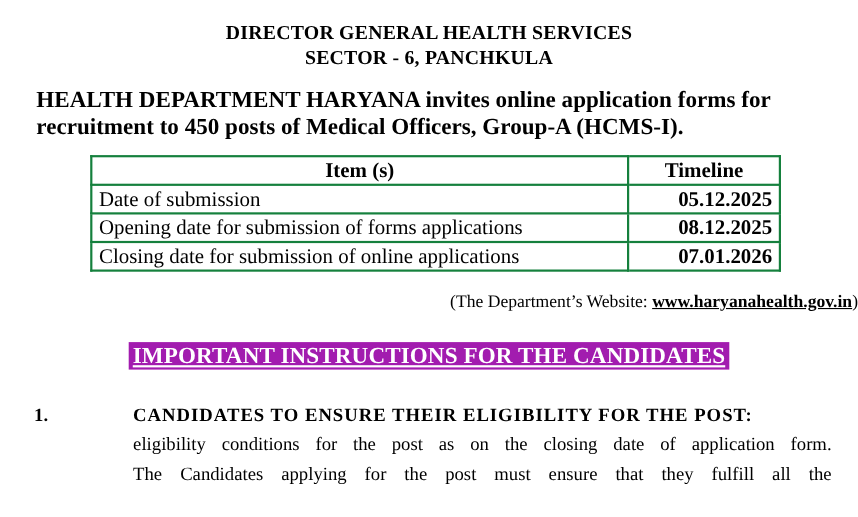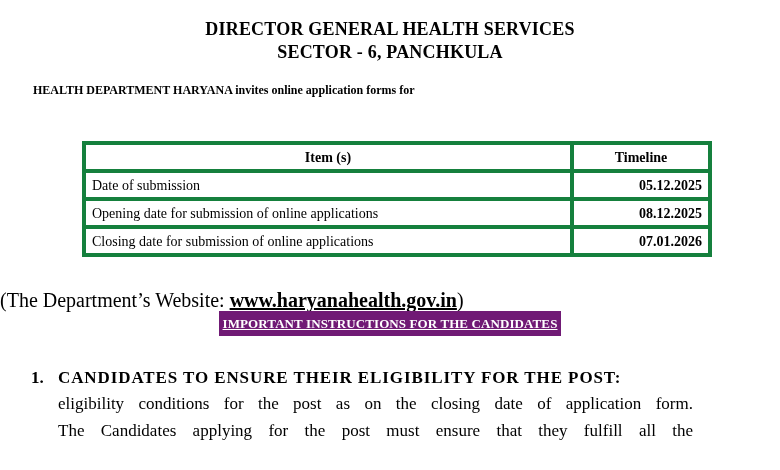--- a/index.html
+++ b/index.html
@@ -38,42 +38,42 @@
     white-space: nowrap;
   }
 
   
   .intro {
     position: absolute;
     top: 78px;
     left: 33px;
     width: 690px;
     font-weight: bold;
-    font-size: 12px;
+    font-size: 21px;
     line-height: 25px;
     text-align: justify;
     text-justify: inter-word;
   }
   .intro .lastline {
     display: block;
   }
 
   
   .timeline-table {
     position: absolute;
     top: 141px;
     left: 82px;
     width: 626px;
     border-collapse: collapse;
     table-layout: fixed;
   }
   .timeline-table td, .timeline-table th {
-    border: 4px solid #15803d;
+    border: 2px solid #15803d;
     padding: 1px 6px;
-    font-size: 14px;
+    font-size: 19px;
     line-height: 21px;
     height: 22px;
     vertical-align: middle;
   }
   .timeline-table th {
     font-weight: bold;
     text-align: center;
   }
   .col-item { width: 488px; }
   .col-time { width: 138px; }
@@ -83,46 +83,46 @@
   }
   .cell-time {
     text-align: right;
     font-weight: bold;
     margin-left: 37px;
   }
 
   
   .website-line {
     position: absolute;
-    top: 289px;
-    left: 0;
-    width: 780px;
-    text-align: left;
-    font-size: 20px;
+    top: 264px;
+    left: 0;
+    width: 780px;
+    text-align: right;
+    font-size: 16px;
     line-height: 22px;
   }
   .website-url {
     font-weight: bold;
     text-decoration: underline;
   }
 
   
   .highlight-heading-wrap {
     position: absolute;
     top: 311px;
     left: 0;
     width: 780px;
     text-align: center;
   }
   .highlight-heading {
     display: inline-block;
-    background: #701a75;
+    background: #a21caf;
     color: #ffffff;
     font-weight: bold;
-    font-size: 13px;
+    font-size: 21px;
     line-height: 25px;
     padding: 0px 4px;
     letter-spacing: 0.1px;
     text-decoration: underline;
     white-space: nowrap;
   }
 
   
   .instruction {
     position: absolute;
@@ -132,21 +132,21 @@
   }
   .instruction-number {
     position: absolute;
     left: 0;
     top: 0;
     font-weight: bold;
     font-size: 17px;
     line-height: 25px;
   }
   .instruction-body {
-    margin-left: 27px;
+    margin-left: 90px;
     width: 635px;
   }
   .instruction-title {
     font-weight: bold;
     font-size: 17px;
     line-height: 25px;
     text-align: justify;
     text-justify: inter-word;
     white-space: nowrap;
     letter-spacing: 0.9px;
@@ -170,40 +170,41 @@
 
 <div class="page">
 
   <div class="title-block">
     <div class="title-line">DIRECTOR GENERAL HEALTH SERVICES</div>
     <div class="title-line">SECTOR - 6, PANCHKULA</div>
   </div>
 
   <div class="intro">
     <span>HEALTH DEPARTMENT HARYANA invites online application forms for</span>
+    <span class="lastline">recruitment to 450 posts of Medical Officers, Group-A (HCMS-I).</span>
   </div>
 
   <table class="timeline-table">
     <colgroup>
       <col class="col-item">
       <col class="col-time">
     </colgroup>
     <thead>
       <tr>
         <th>Item (s)</th>
         <th>Timeline</th>
       </tr>
     </thead>
     <tbody>
       <tr>
         <td class="cell-item">Date of submission</td>
         <td class="cell-time">05.12.2025</td>
       </tr>
       <tr>
-        <td class="cell-item">Opening date for submission of online applications</td>
+        <td class="cell-item">Opening date for submission of forms applications</td>
         <td class="cell-time">08.12.2025</td>
       </tr>
       <tr>
         <td class="cell-item">Closing date for submission of online applications</td>
         <td class="cell-time">07.01.2026</td>
       </tr>
     </tbody>
   </table>
 
   <div class="website-line">

